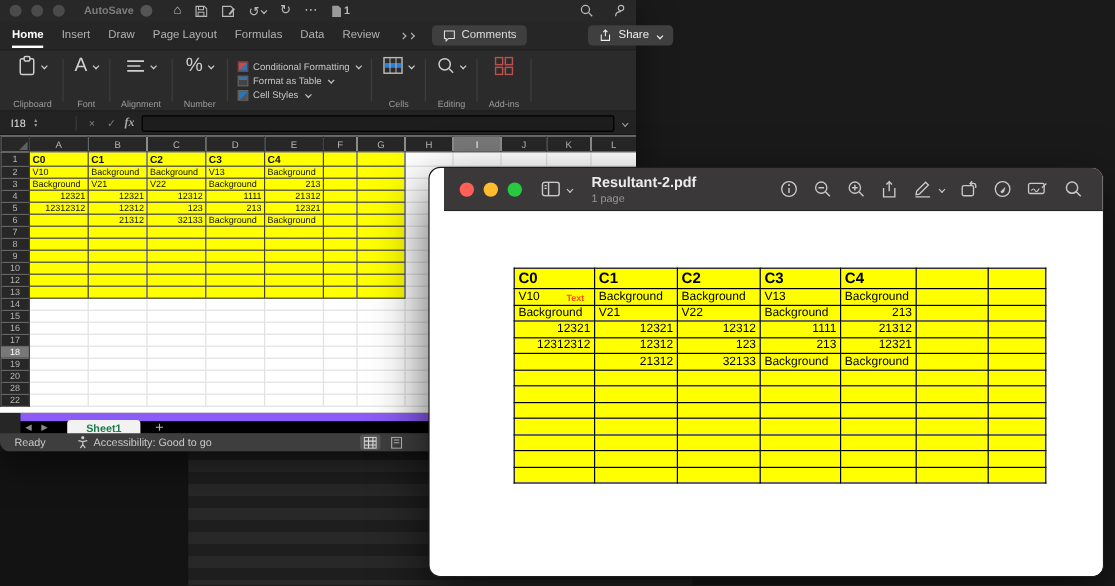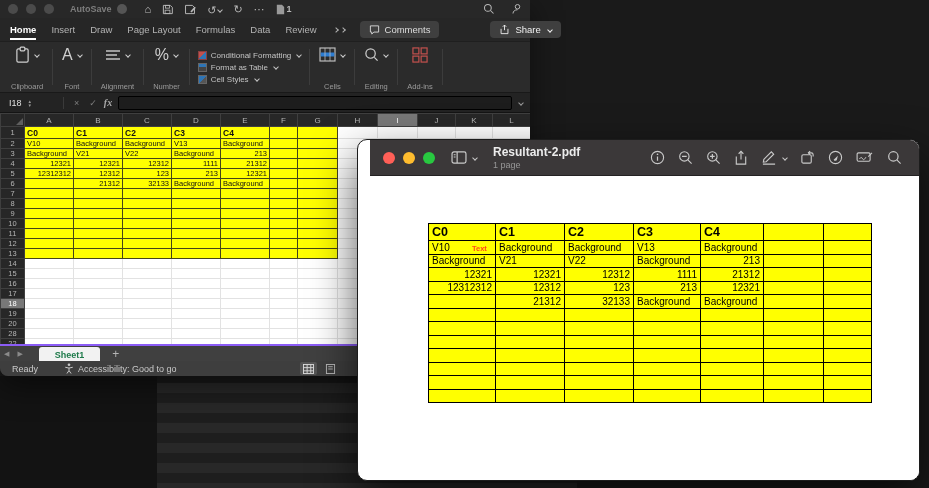--- a/index.html
+++ b/index.html
@@ -64,21 +64,21 @@
   .grid th.colhead { background:#272727; color:#b5b5b5; border:1px solid #3f3f3f; font-weight:normal; font-size:8px; }
   .grid th.corner { background:#272727; border:1px solid #3f3f3f; position:relative; }
   .corner-tri { position:absolute; right:1px; bottom:1px; width:0; height:0; border-left:7px solid transparent; border-bottom:7px solid #5f5f5f; }
   .grid td.rowhead { background:#272727; color:#b5b5b5; border:1px solid #3f3f3f; text-align:center; font-size:7.5px; }
   .grid .hl { background:#787878 !important; color:#fff !important; }
   .grid td.cell { background:#fff; border:1px solid #e2e2e2; padding:0 2px; color:#111; }
   .grid td.cell.yellow { background:#ffff00; border:1px solid #45441a; }
   .grid td.num { text-align:right; }
   .grid td.hbold { font-weight:bold; font-size:8.5px; }
 
-  .x-sheetbar { height:17px; background:#404040; display:flex; align-items:center; flex:none; border-top:2px solid #8b5cf6; }
+  .x-sheetbar { height:17px; background:#000000; display:flex; align-items:center; flex:none; border-top:7px solid #8b5cf6;margin-left:17px; }
   .sheet-nav { color:#8a8a8a; font-size:7px; margin:0 4px; }
   .sheet-tab { background:#f2f2f2; color:#1e7a4a; font-weight:bold; font-size:9px; height:15px; display:flex; align-items:center; padding:0 16px; border-radius:3px 3px 0 0; margin-left:12px; margin-top:2px; }
   .add-sheet { color:#b5b5b5; font-size:12px; margin-left:12px; }
 
   .x-statusbar { height:15px; background:#3e3e3e; display:flex; align-items:center; gap:10px; padding-left:12px; color:#c9c9c9; font-size:9px; flex:none; position:relative; border-radius:0 0 8px 8px; }
   .acc-wrap { display:flex; align-items:center; gap:4px; margin-left:16px; }
   .view-icons { position:absolute; left:300px; top:1px; display:flex; gap:5px; }
   .vicon { width:17px; height:13px; display:flex; align-items:center; justify-content:center; border-radius:2px; }
   .vicon.active { background:#555; }
 
@@ -477,35 +477,20 @@
               <td class="cell yellow"></td>
               <td class="cell yellow"></td>
               <td class="cell yellow"></td>
               <td class="cell"></td>
               <td class="cell"></td>
               <td class="cell"></td>
               <td class="cell"></td>
               <td class="cell"></td>
             </tr>
             <tr style="height:9.5px">
-              <td class="rowhead">11</td>
-              <td class="cell yellow"></td>
-              <td class="cell yellow"></td>
-              <td class="cell yellow"></td>
-              <td class="cell yellow"></td>
-              <td class="cell yellow"></td>
-              <td class="cell yellow"></td>
-              <td class="cell yellow"></td>
-              <td class="cell"></td>
-              <td class="cell"></td>
-              <td class="cell"></td>
-              <td class="cell"></td>
-              <td class="cell"></td>
-            </tr>
-            <tr style="height:9.5px">
               <td class="rowhead">12</td>
               <td class="cell yellow"></td>
               <td class="cell yellow"></td>
               <td class="cell yellow"></td>
               <td class="cell yellow"></td>
               <td class="cell yellow"></td>
               <td class="cell yellow"></td>
               <td class="cell yellow"></td>
               <td class="cell"></td>
               <td class="cell"></td>

